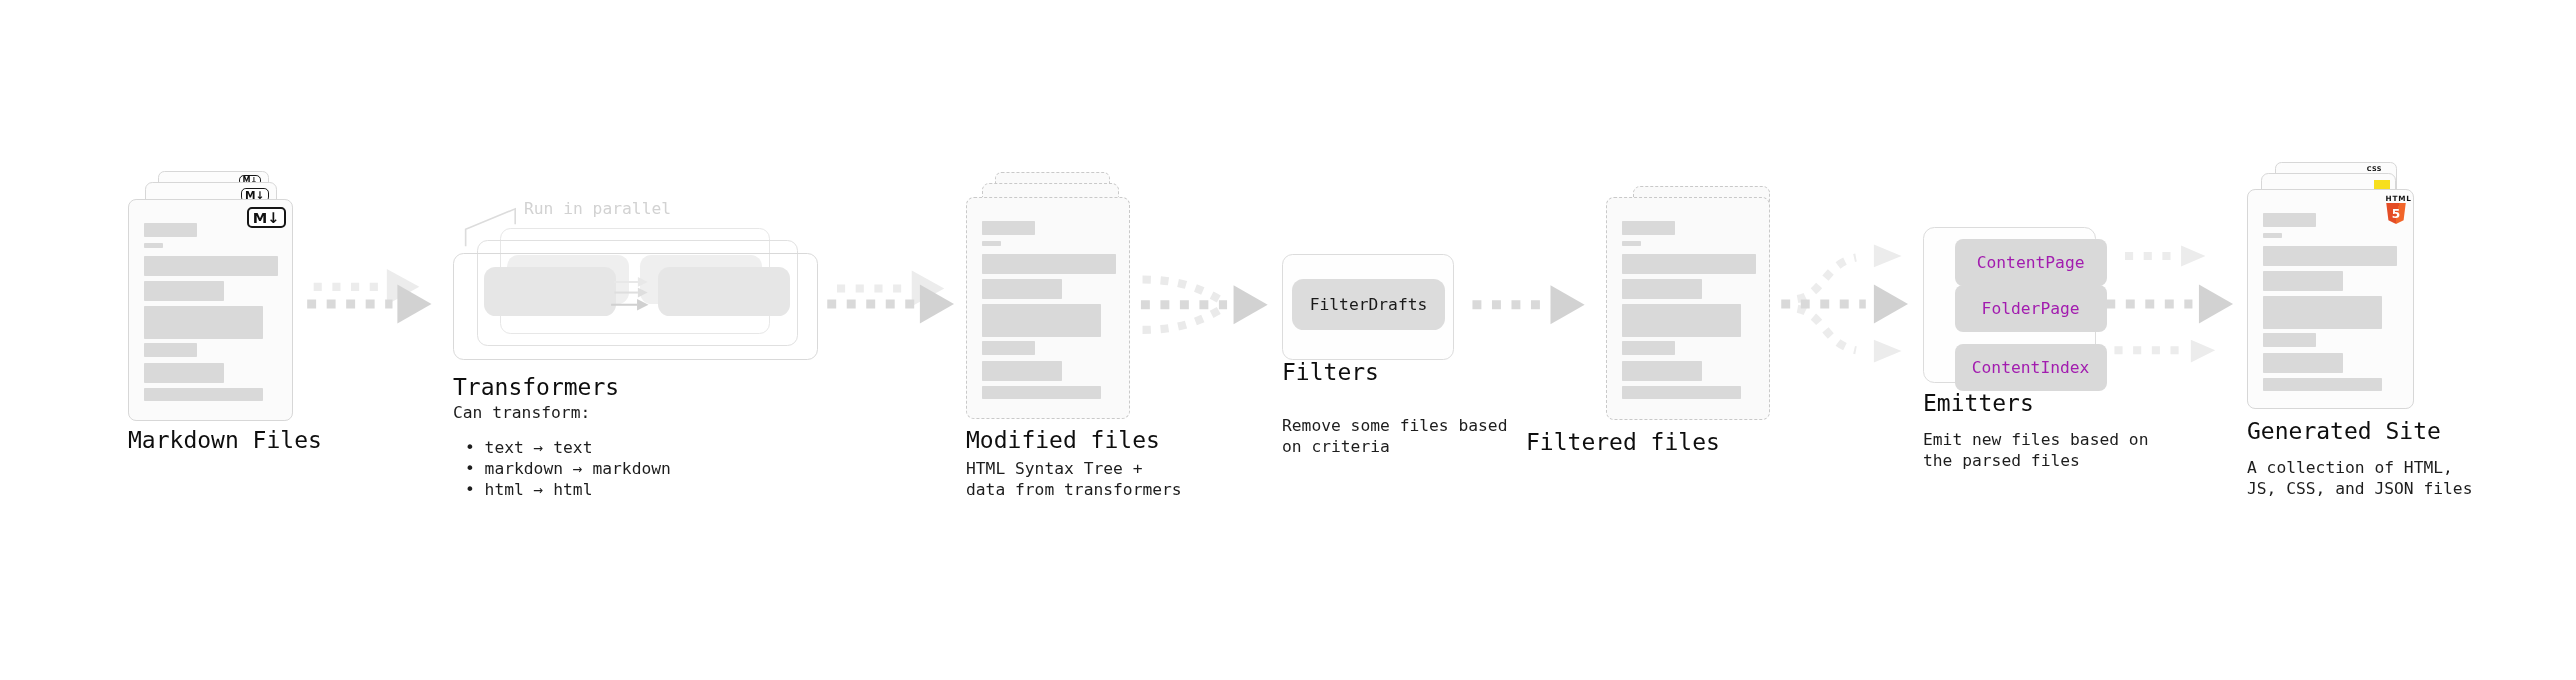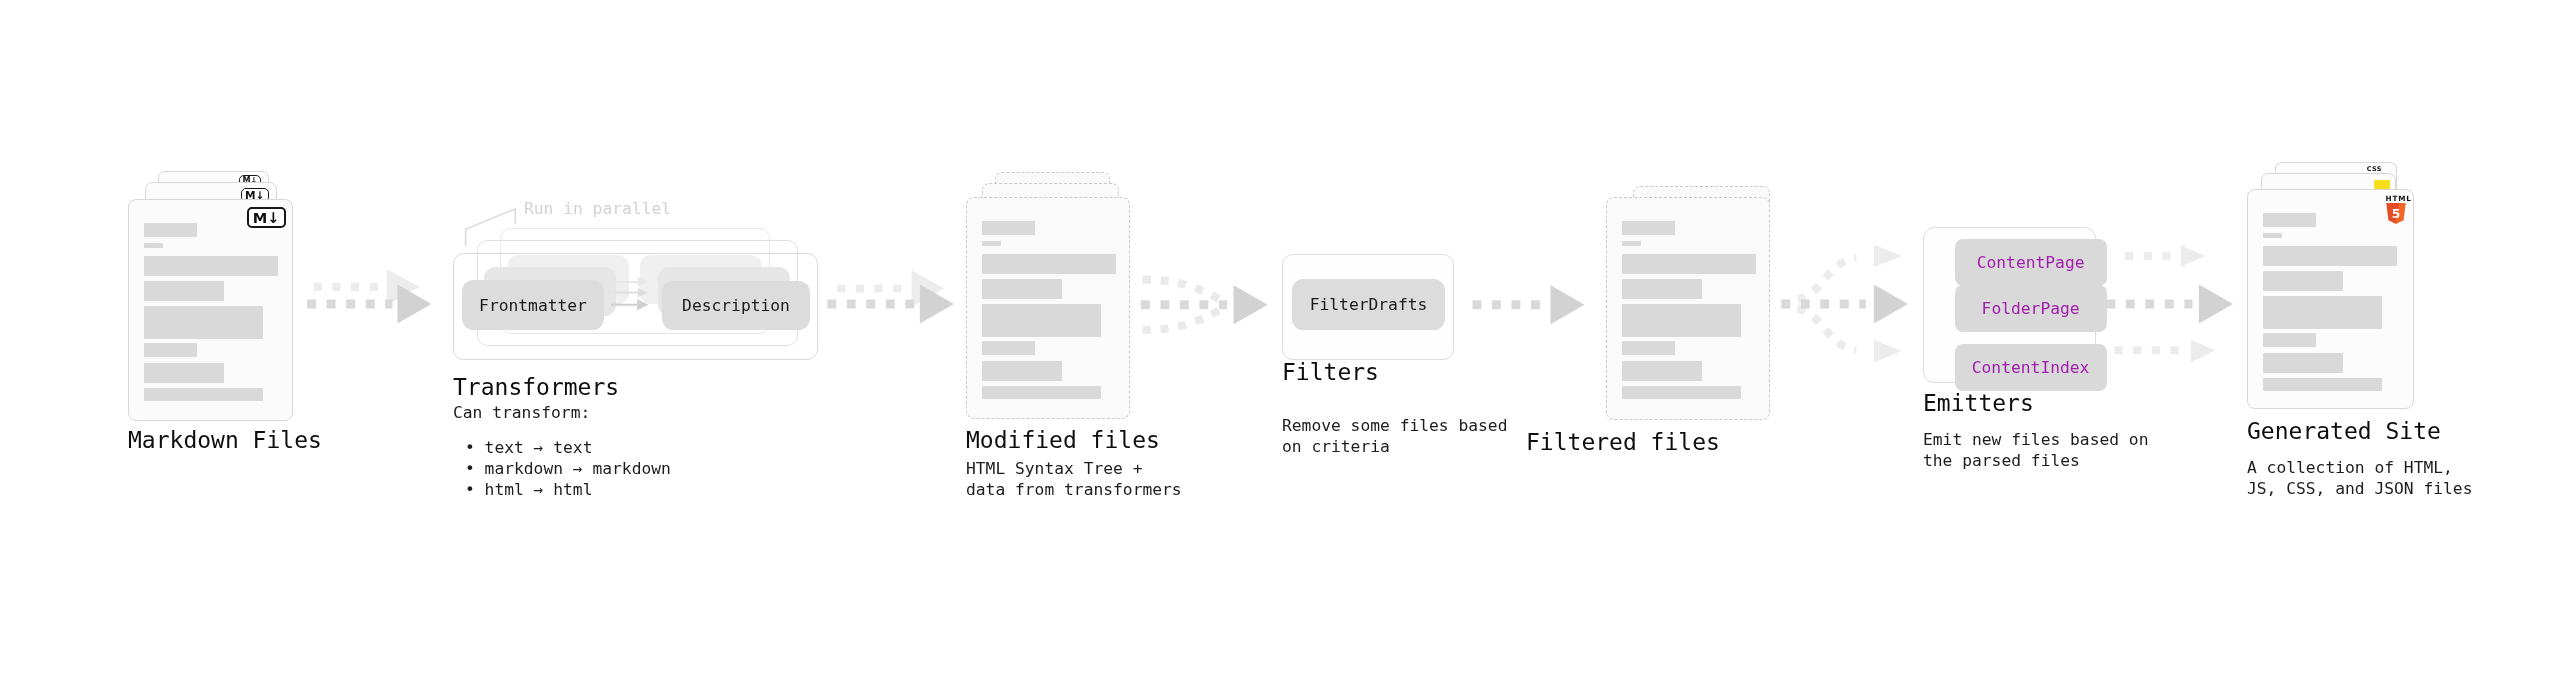--- a/index.html
+++ b/index.html
@@ -89,22 +89,20 @@
 
   <div class="obox" style="left:500px;top:228px;width:270px;height:106px;border-color:#e7e7e7;"></div>
   <div class="pill g2" style="left:507px;top:255px;width:122px;height:49px;"></div>
   <div class="pill g2" style="left:640px;top:255px;width:122px;height:49px;"></div>
 
   <div class="obox" style="left:477px;top:240px;width:321px;height:106px;border-color:#e0e0e0;"></div>
   <div class="pill g1" style="left:484px;top:267px;width:132px;height:49px;"></div>
   <div class="pill g1" style="left:658px;top:267px;width:132px;height:49px;"></div>
 
   <div class="obox" style="left:453px;top:253px;width:365px;height:107px;border-color:#d9d9d9;"></div>
-  <div class="pill" style="left:462px;top:280px;width:142px;height:50px;">Frontmatter</div>
-  <div class="pill" style="left:662px;top:281px;width:148px;height:49px;">Description</div>
 
   <div class="title" style="left:453px;top:375px;">Transformers</div>
   <div class="body" style="left:453px;top:402px;">Can transform:</div>
   <div class="body" style="left:465px;top:437px;">• text → text</div>
   <div class="body" style="left:465px;top:458px;">• markdown → markdown</div>
   <div class="body" style="left:465px;top:479px;">• html → html</div>
 
   <div class="card dashed" style="left:995px;top:172px;width:115px;height:81px;border-radius:6.5px;"></div>
   <div class="card dashed" style="left:982px;top:183px;width:137px;height:89px;border-radius:7.3px;"></div>
   <div class="card dashed" style="left:966px;top:197px;width:164px;height:222px;">

